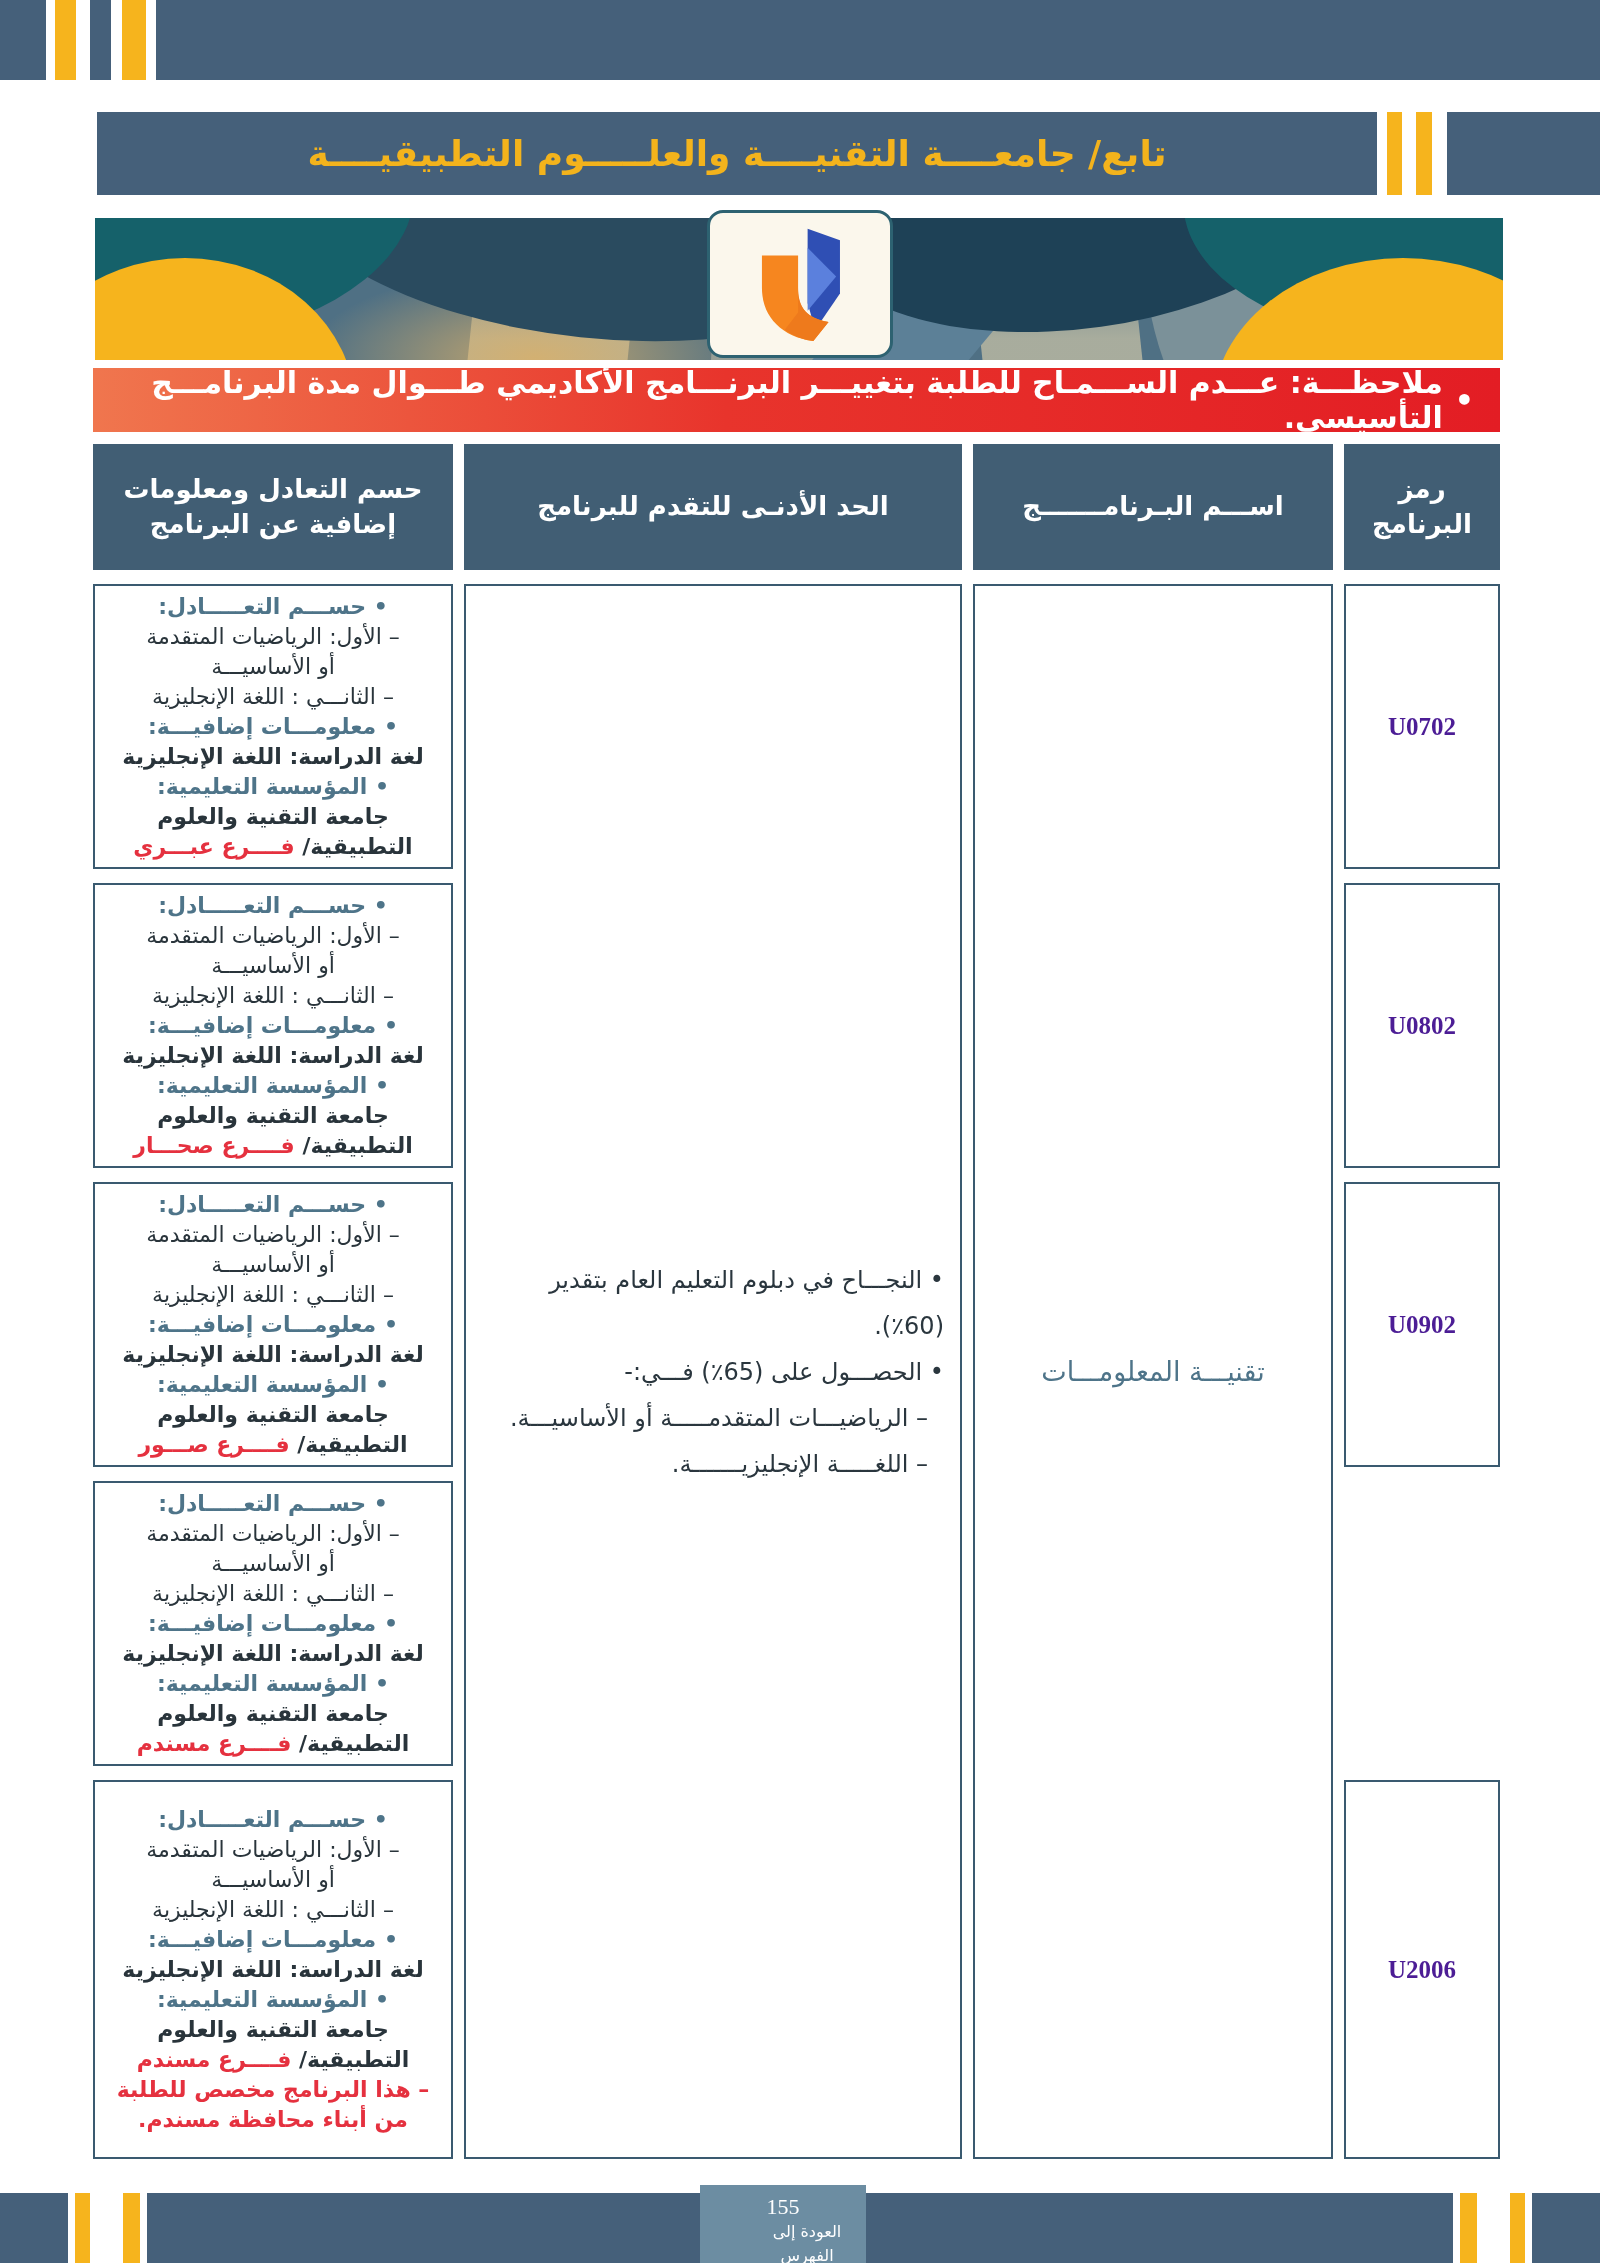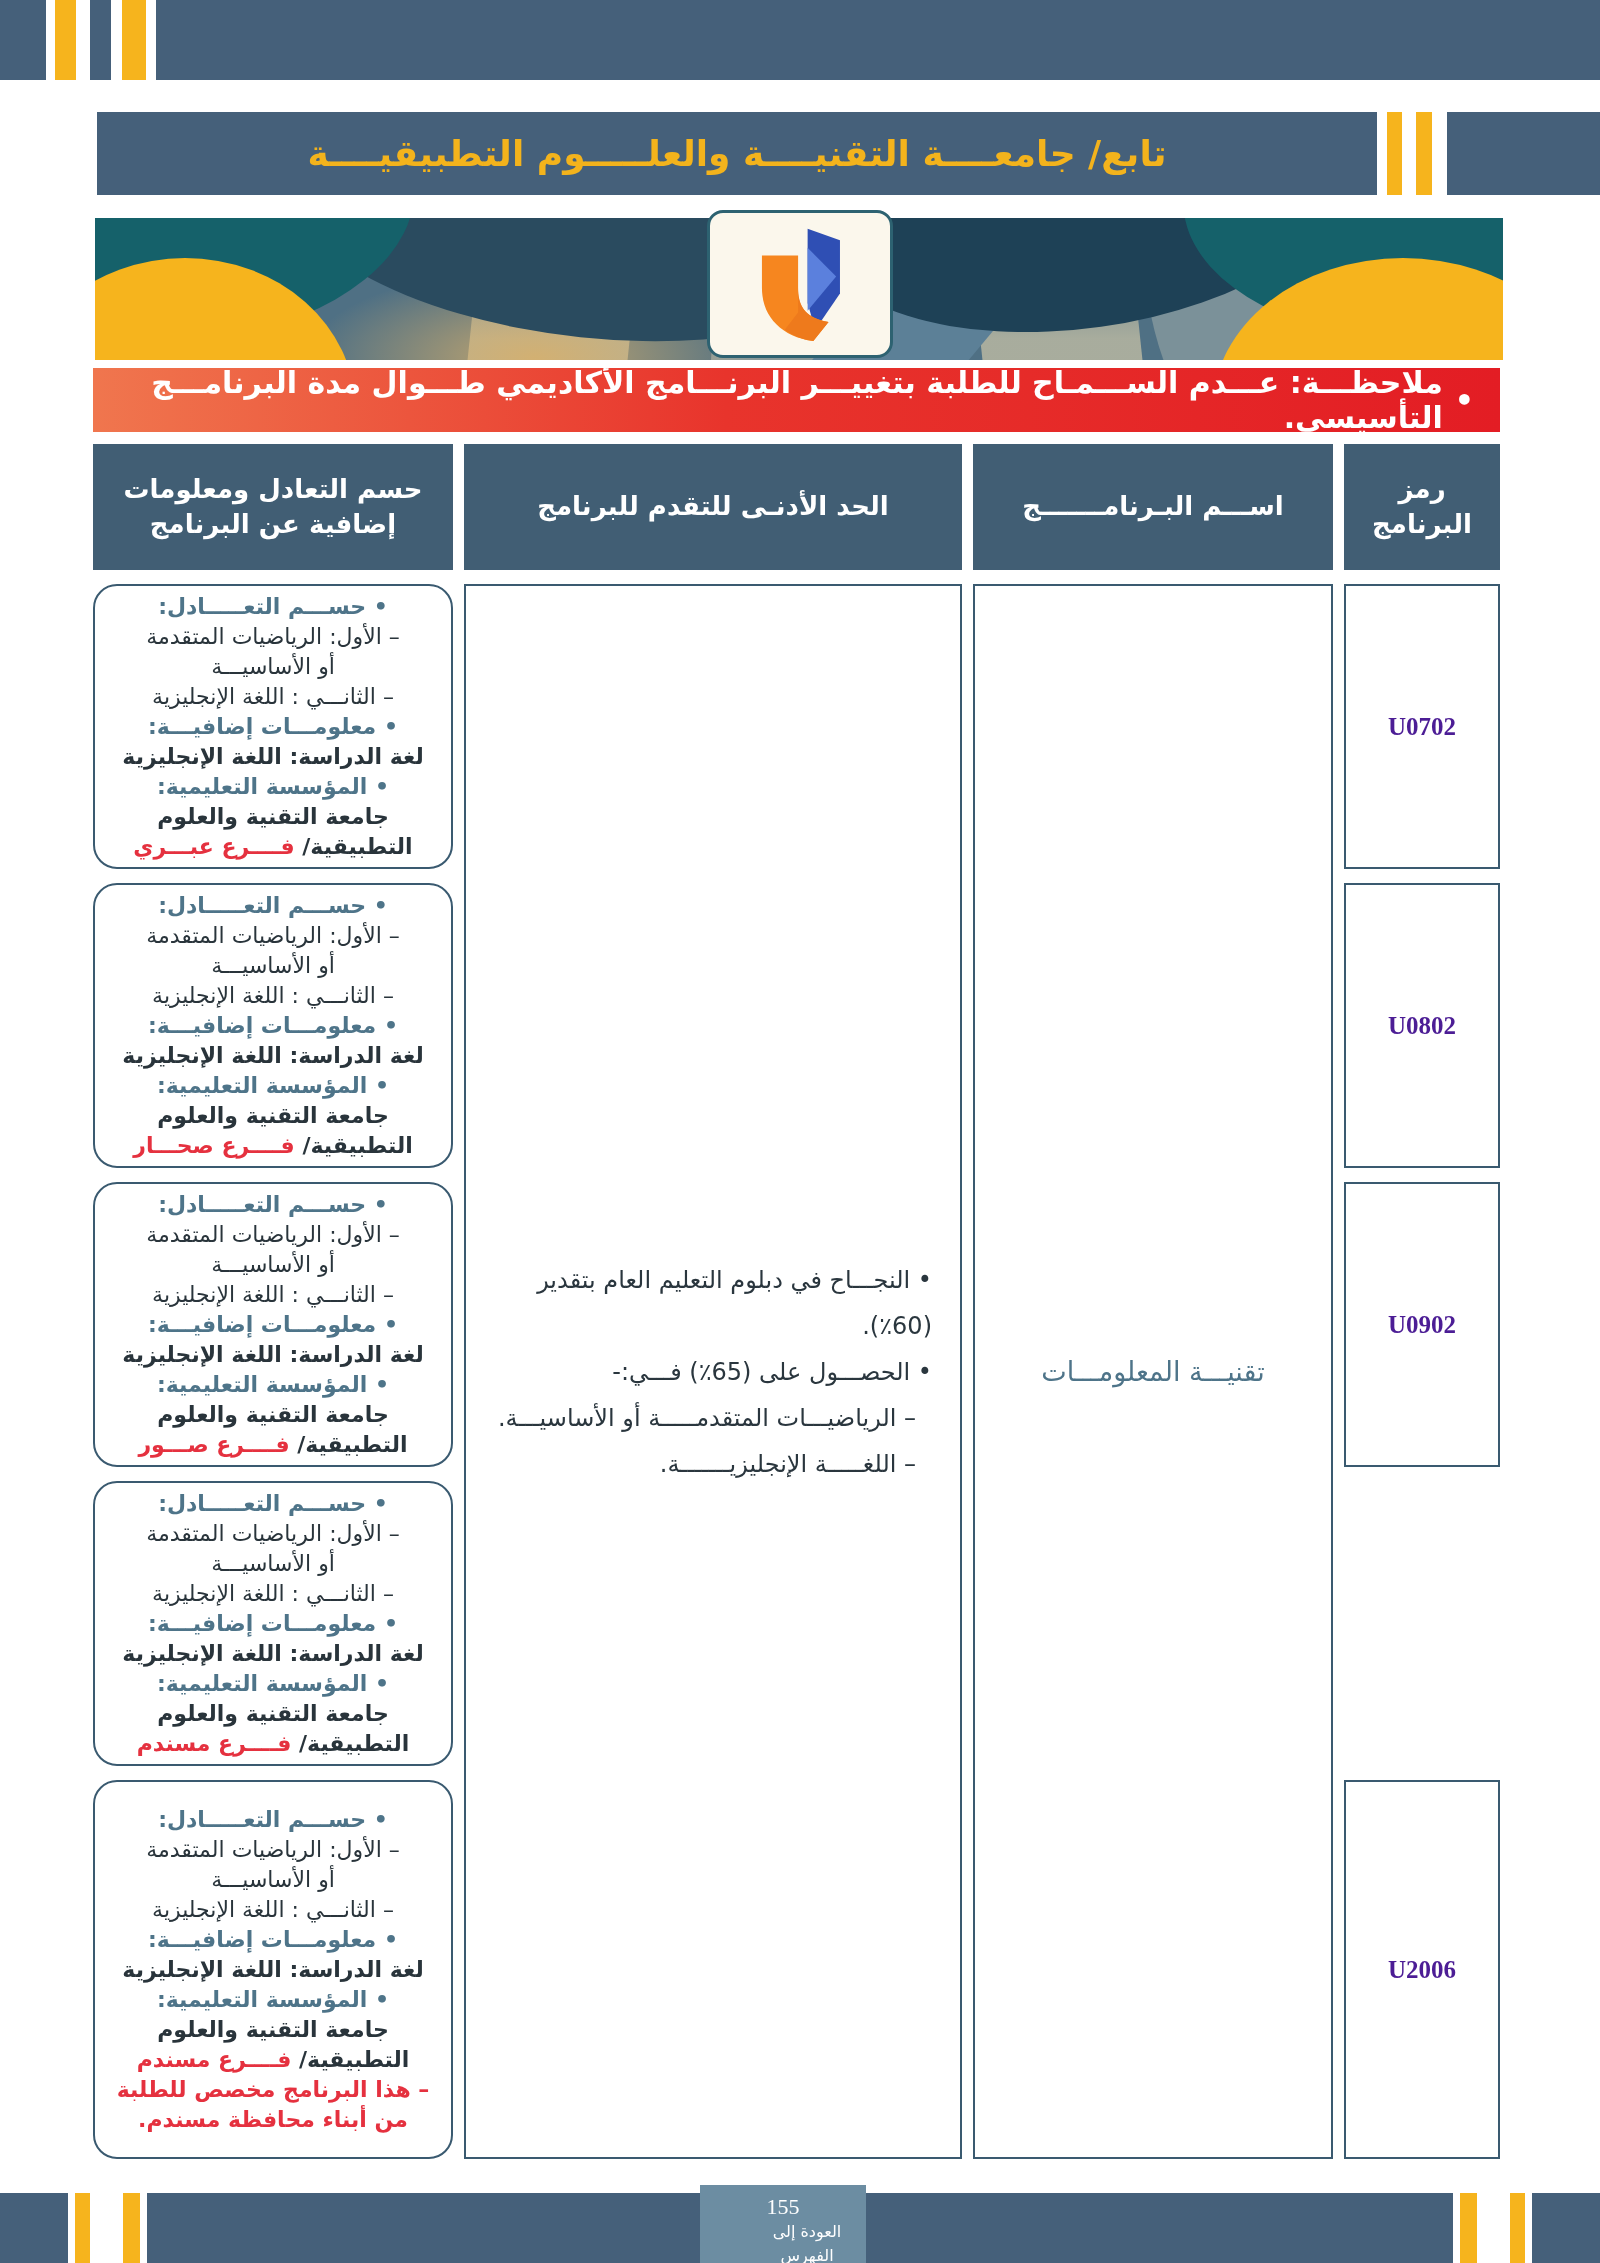--- a/index.html
+++ b/index.html
@@ -73,23 +73,23 @@
     background:#415E74;color:#ffffff;font-size:26px;font-weight:700;
     display:flex;align-items:center;justify-content:center;text-align:center;line-height:1.35;
     padding:0 14px;box-sizing:border-box;
   }
   .cell{
     background:#ffffff;border:2px solid #3A5A70;box-sizing:border-box;
     display:flex;flex-direction:column;align-items:center;justify-content:center;
   }
   .code-cell{font-family:Liberation Serif, serif;font-size:25px;font-weight:700;color:#4c1d95;direction:ltr;}
   .name-cell{grid-column:2;grid-row:2 / span 5;color:#4E7489;font-size:27px;font-weight:400;text-align:center;}
-  .min-cell{grid-column:3;grid-row:2 / span 5;align-items:stretch;padding:0 28px;color:#2A363E;font-size:24px;line-height:46px;text-align:right;}
+  .min-cell{grid-column:3;grid-row:2 / span 5;align-items:stretch;padding:0 16px;color:#2A363E;font-size:24px;line-height:46px;text-align:right;}
   .min-cell .dash{padding-right:16px;}
-  .info-cell{padding:6px 9px;text-align:center;font-size:22px;line-height:30px;border-radius:24px;}
+  .info-cell{padding:6px 9px;text-align:center;font-size:22px;line-height:30px;}
   .info-line.teal{color:#4E7489;font-weight:700;}
   .info-line.dark{color:#29343B;font-weight:500;}
   .info-line.darkbold{color:#29343B;font-weight:700;}
   .branch{color:#E5313F;font-weight:700;}
   .row-note{color:#E5313F;font-weight:700;font-size:22px;line-height:30px;}
 
   
   .footer-tab{
     position:absolute;top:2185px;left:700px;width:166px;height:78px;z-index:4;
     background:#6C8DA2;color:#ffffff;text-align:center;box-sizing:border-box;padding-top:9px;cursor:pointer;

